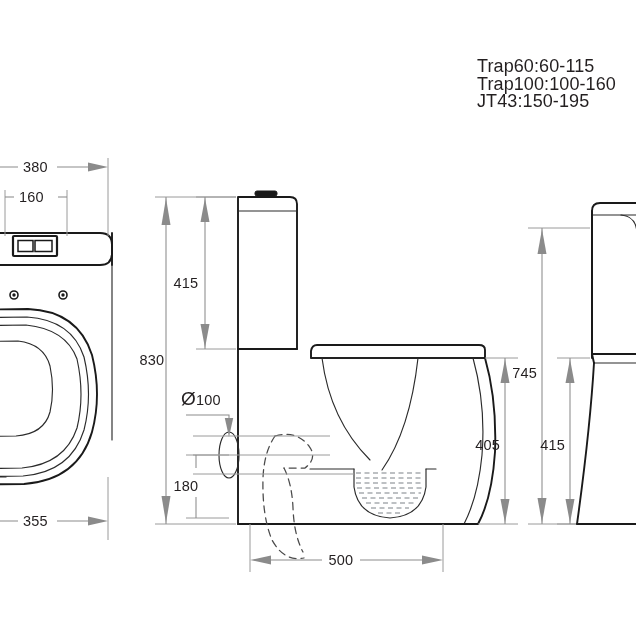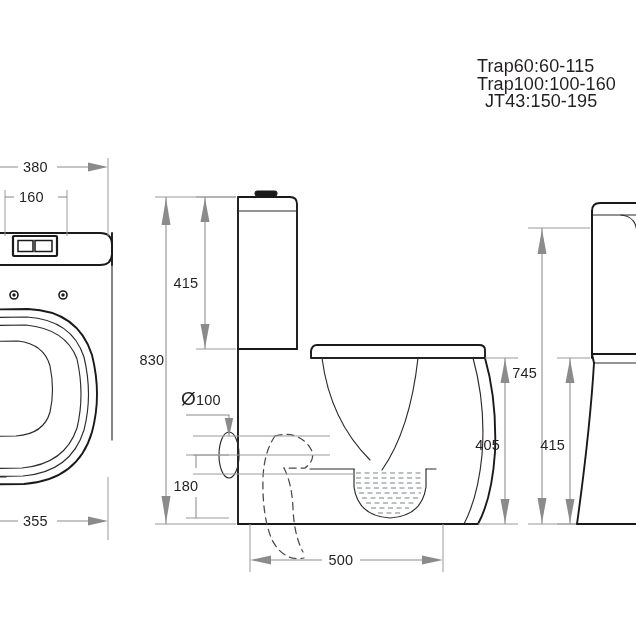--- a/index.html
+++ b/index.html
@@ -1,21 +1,21 @@
 <!DOCTYPE html>
 <html><head>
 <meta charset="utf-8">
 <style>
   html,body{margin:0;padding:0;background:#ffffff;}
   body{width:636px;height:636px;position:relative;overflow:hidden;
        font-family:"Liberation Sans",sans-serif;color:#231f20;}
   .stage{position:absolute;inset:0;width:636px;height:636px;}
   .notes{position:absolute;left:477px;top:58px;width:160px;}
   .notes div{font-size:18px;line-height:17.5px;color:#231f20;white-space:nowrap;letter-spacing:0.1px;}
-  .notes div.tight{line-height:16.5px;margin-left:8px;}
+  .notes div.tight{line-height:16.5px;}
   svg{position:absolute;left:0;top:0;width:636px;height:636px;overflow:visible;}
   .obj{fill:none;stroke:#1a1a1a;stroke-width:1.9;stroke-linejoin:round;stroke-linecap:round;}
   .obj-thin{fill:none;stroke:#2b2b2b;stroke-width:1.15;stroke-linejoin:round;stroke-linecap:round;}
   .hidden-l{fill:none;stroke:#4a4a4a;stroke-width:1.25;stroke-dasharray:7 5;stroke-linecap:round;}
   .dim{fill:none;stroke:#8b8b8b;stroke-width:1.05;}
   .ext{fill:none;stroke:#9a9a9a;stroke-width:1.0;}
   .arw{fill:#8b8b8b;}
   .water{fill:none;stroke:#7d8288;stroke-width:1.15;stroke-dasharray:5 3.5;stroke-linecap:butt;}
   .dimtxt{font-family:"Liberation Sans",sans-serif;font-size:14.5px;fill:#231f20;letter-spacing:0.2px;}
   .diasym{font-family:"Liberation Sans",sans-serif;font-size:19px;fill:#231f20;}

